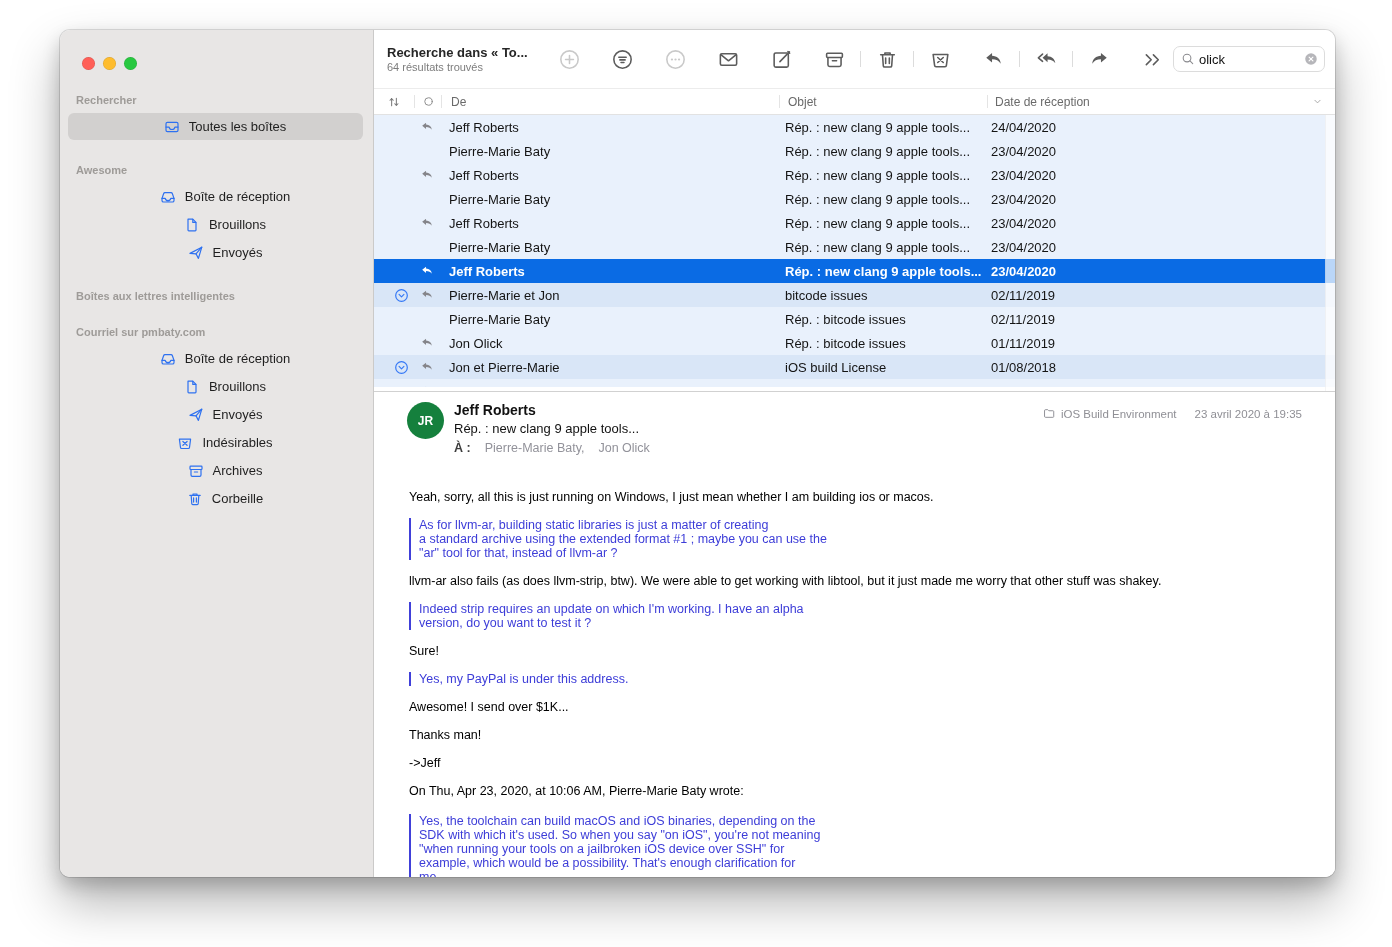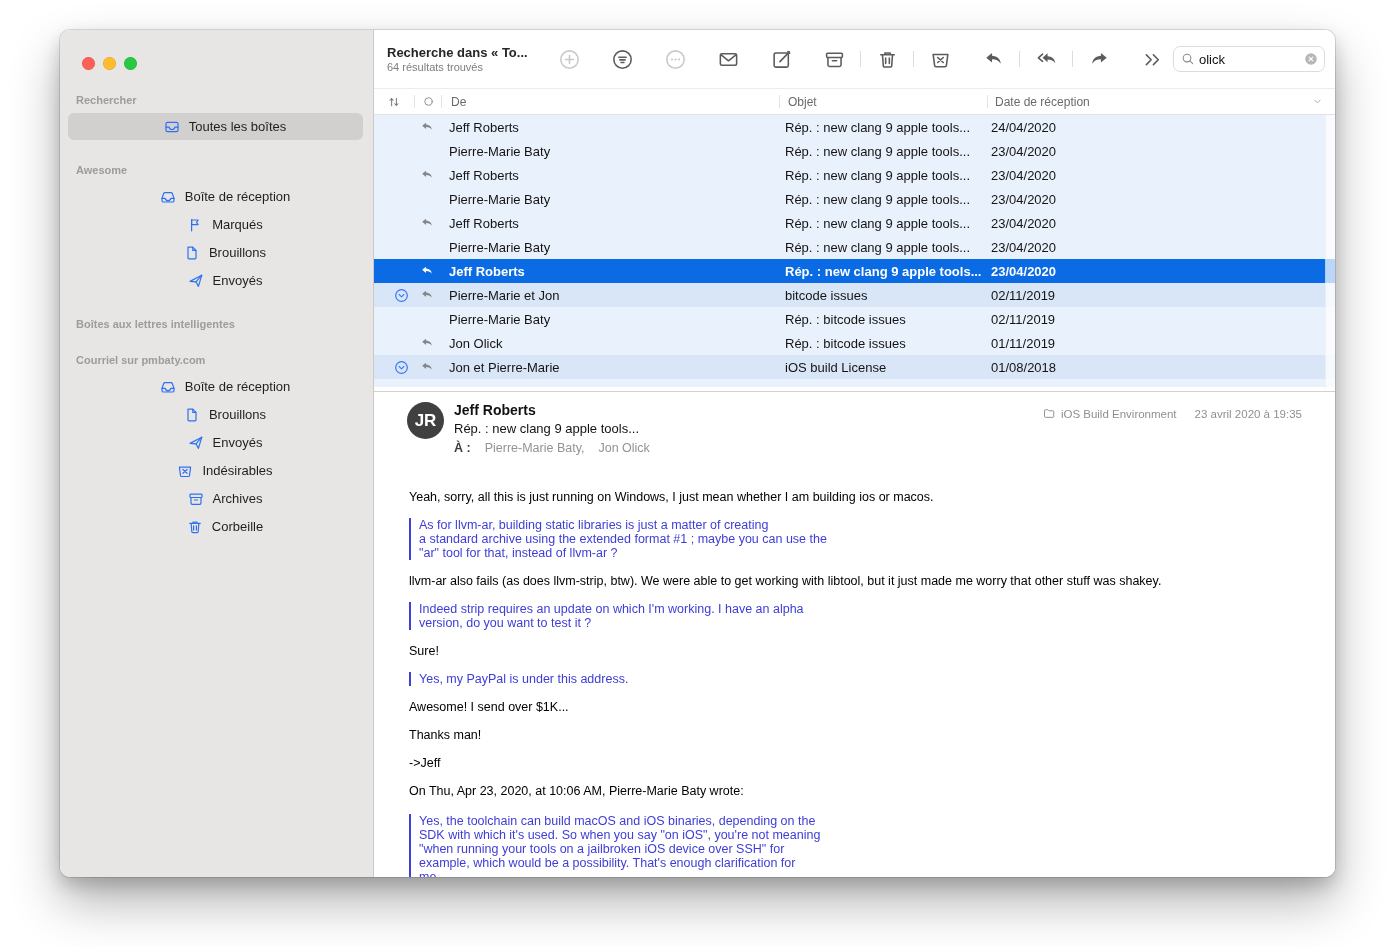--- a/index.html
+++ b/index.html
@@ -50,21 +50,21 @@
   .row.clipped > *{transform:translateY(5px);}
   .cell-exp{width:40px;flex:none;display:flex;justify-content:flex-end;padding-right:5px;box-sizing:border-box;color:#3478f6;}
   .cell-status{width:26px;flex:none;display:flex;justify-content:center;}
   .r-reply{color:#85858a;display:flex;align-items:center;}
   .cell-from{width:337px;flex:none;padding-left:9px;box-sizing:border-box;white-space:nowrap;overflow:hidden;}
   .cell-subj{width:207px;flex:none;padding-left:8px;box-sizing:border-box;white-space:nowrap;overflow:hidden;}
   .cell-date{flex:1;padding-left:7px;white-space:nowrap;}
   
   .message{flex:1;min-height:0;padding:10px 33px 0 33px;overflow:hidden;background:#fff;}
   .msg-head{display:flex;align-items:flex-start;}
-  .avatar{width:37px;height:37px;flex:none;border-radius:50%;background:#404040;color:#fff;font-size:17px;font-weight:700;display:flex;align-items:center;justify-content:center;margin-right:10px;}
+  .avatar{width:37px;height:37px;flex:none;border-radius:50%;background:#15803d;color:#fff;font-size:12px;font-weight:700;display:flex;align-items:center;justify-content:center;margin-right:10px;}
   .mh-name{font-size:14px;font-weight:700;color:#111;}
   .mh-subj{font-size:13px;color:#111;margin-top:3px;}
   .mh-to{font-size:12.5px;margin-top:5px;display:flex;gap:14px;}
   .mh-to .to-label{color:#3c3c3c;font-weight:600;}
   .mh-to .to-recip{color:#92929a;}
   .mh-right{margin-left:auto;display:flex;align-items:center;gap:18px;color:#8f8f95;font-size:11.5px;margin-top:5px;white-space:nowrap;}
   .mh-mailbox{display:flex;align-items:center;gap:5px;}
   .body{margin-top:35px;padding-left:2px;font-size:12.5px;line-height:14px;color:#000;}
   .blk{margin:0 0 14px 0;white-space:pre-line;}
   .blk.quote{border-left:2px solid #4040d9;padding-left:8px;color:#3d3dd8;}
@@ -98,29 +98,20 @@
             <svg viewBox="0 0 16 16" width="16" height="16">
               <path d="M2 9.4 3.6 4.7a1.5 1.5 0 0 1 1.4-1h6a1.5 1.5 0 0 1 1.4 1L14 9.4" fill="none" stroke="currentColor" stroke-width="1.2" stroke-linecap="round" stroke-linejoin="round"></path>
               <path d="M2 9.3v2.1A1.6 1.6 0 0 0 3.6 13h8.8a1.6 1.6 0 0 0 1.6-1.6V9.3h-3.2a2.85 2.85 0 0 1-5.6 0z" fill="none" stroke="currentColor" stroke-width="1.2" stroke-linecap="round" stroke-linejoin="round"></path>
             </svg>
           </span>
           <span>Boîte de réception</span>
         </div>
         <div class="sb-item">
           <span class="ic">
             <svg viewBox="0 0 16 16" width="16" height="16">
-              <path d="M4.6 13.8V2.6" fill="none" stroke="currentColor" stroke-width="1.2" stroke-linecap="round" stroke-linejoin="round"></path>
-              <path d="M4.6 3h6.6L9.5 5.3l1.7 2.3H4.6z" fill="none" stroke="currentColor" stroke-width="1.2" stroke-linecap="round" stroke-linejoin="round"></path>
-            </svg>
-          </span>
-          <span>Marqués</span>
-        </div>
-        <div class="sb-item">
-          <span class="ic">
-            <svg viewBox="0 0 16 16" width="16" height="16">
               <path d="M4 2.2h4.8L12 5.4V13a.8.8 0 0 1-.8.8H4.8A.8.8 0 0 1 4 13z" fill="none" stroke="currentColor" stroke-width="1.2" stroke-linecap="round" stroke-linejoin="round"></path>
               <path d="M8.8 2.4v3h3" fill="none" stroke="currentColor" stroke-width="1.2" stroke-linecap="round" stroke-linejoin="round"></path>
             </svg>
           </span>
           <span>Brouillons</span>
         </div>
         <div class="sb-item">
           <span class="ic">
             <svg viewBox="0 0 16 16" width="16" height="16">
               <path d="M2 8.4 13.8 2.2l-3.4 11.2-2.4-4.6z" fill="none" stroke="currentColor" stroke-width="1.2" stroke-linecap="round" stroke-linejoin="round"></path>

